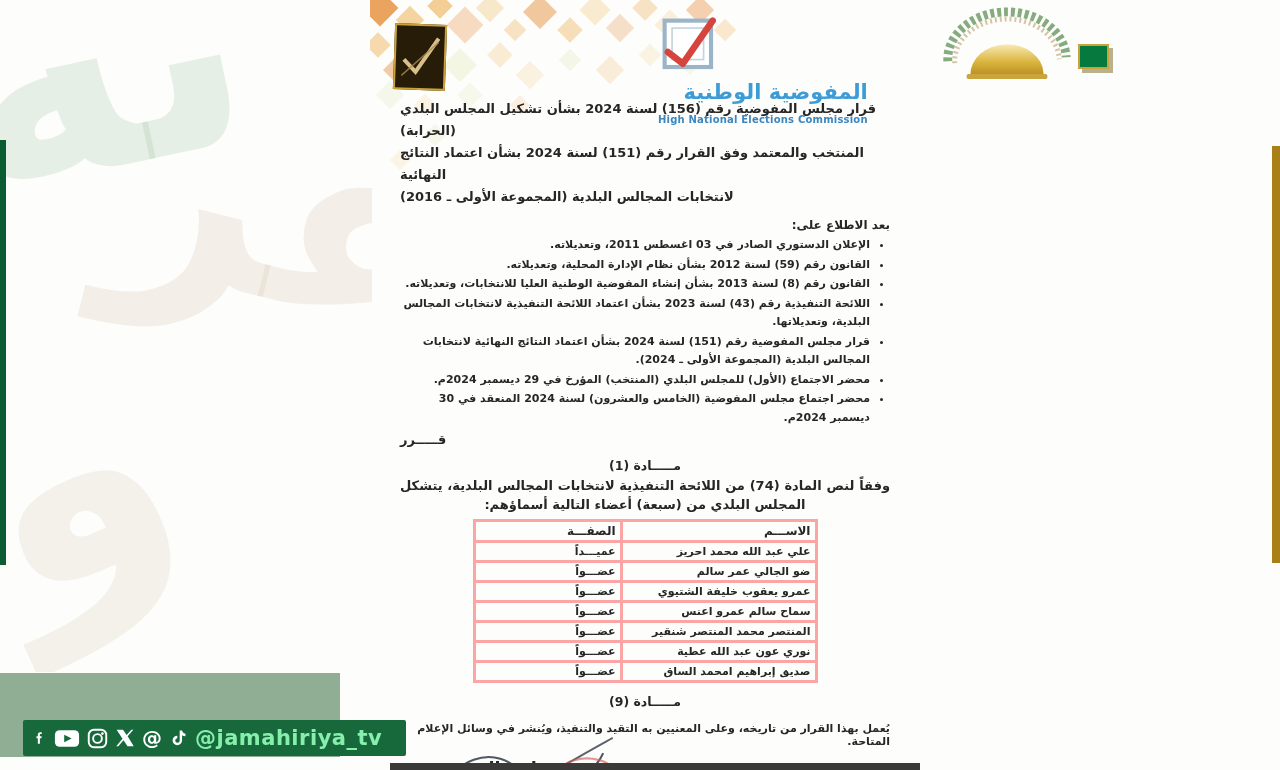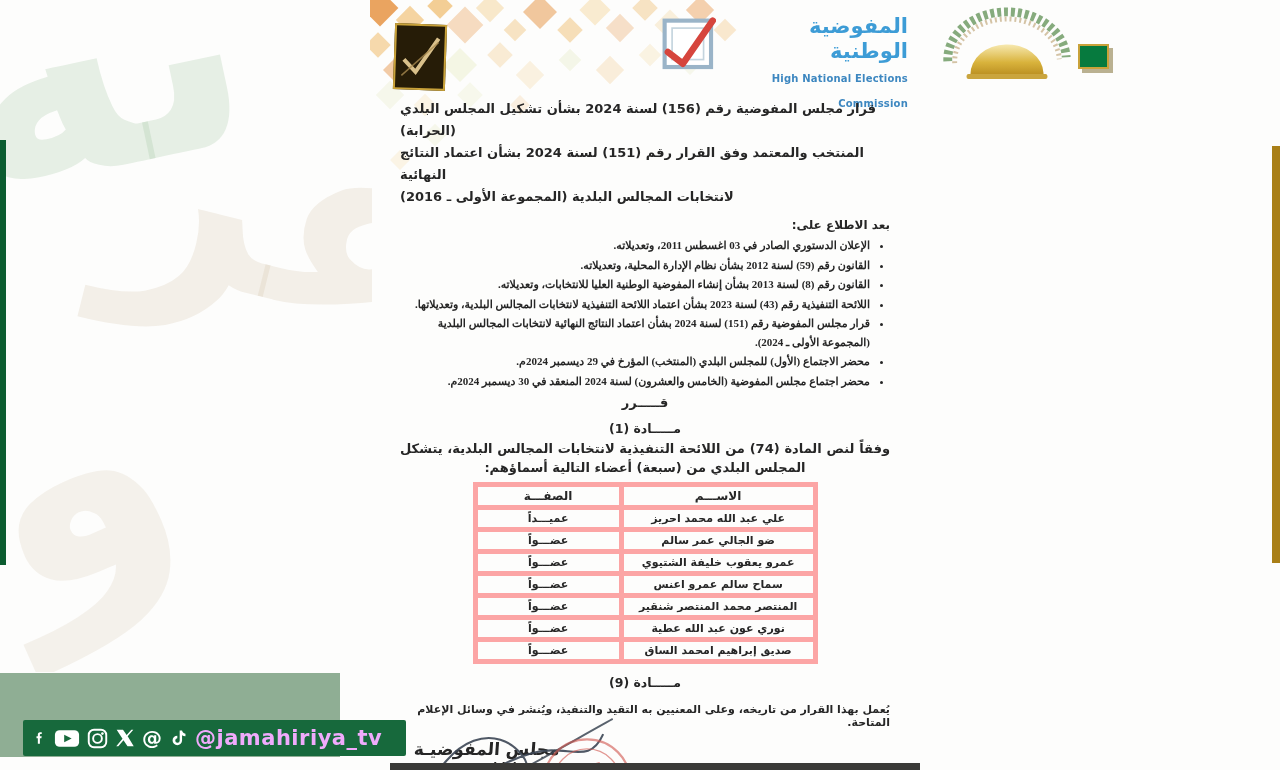--- a/index.html
+++ b/index.html
@@ -17,57 +17,57 @@
   
   .left-bar  { position:absolute; left:0; top:140px; width:6px; height:425px; background:#0b5c30; }
   .right-bar { position:absolute; left:1272px; top:146px; width:8px; height:417px; background:#a97f17; }
   .sage-block { position:absolute; left:0; top:673px; width:340px; height:84px; background:#8fae94; }
 
   
   .social-bar { position:absolute; left:23px; top:720px; width:383px; height:36px;
                 background:#17693c; border-radius:2px; display:flex; align-items:center;
                 padding:0 10px; gap:7px; }
   .social-bar svg { display:block; }
-  .handle { color:#f0abfc; font-weight:bold; font-size:21px; letter-spacing:.5px; margin-right:16px;
+  .handle { color:#86efac; font-weight:bold; font-size:21px; letter-spacing:.5px; margin-right:16px;
             font-family:"DejaVu Sans", sans-serif; }
   .sicon { height:21px; display:flex; align-items:center; }
   .at-glyph { color:#fff; font-size:20px; font-weight:bold; }
 
   
   .doc { position:absolute; left:370px; top:0; width:550px; height:770px; color:#262626; }
   .mosaic { position:absolute; left:0; top:0; }
   .gold-seal { position:absolute; left:24px; top:24px; width:52px; height:66px;
                background:#261c07; border:2px solid #c9a23a; transform:rotate(2deg);
                display:flex; align-items:center; justify-content:center; }
 
   .hnec-logo { position:absolute; left:288px; top:14px; width:250px; }
-  .hnec-row { display:flex; flex-direction:row; align-items:flex-start; gap:8px; }
+  .hnec-row { display:flex; flex-direction:column; align-items:flex-start; gap:8px; }
   .hnec-names { flex:1; text-align:right; direction:rtl; color:#3d9cd6; font-weight:bold;
                 font-size:21px; line-height:25px; }
   .hnec-en { color:#3d87c0; font-size:10px; font-weight:bold; letter-spacing:.2px;
              text-align:right; margin-top:2px; }
 
   .jam-logo { position:absolute; left:933px; top:0; width:148px; height:84px; }
   .green-flag { position:absolute; left:1078px; top:44px; width:31px; height:25px;
                 background:#067a3e; border:2px solid #c9a23a;
                 box-shadow:4px 4px 0 rgba(105,85,15,.45); }
 
   .doc-body { position:relative; direction:rtl; padding:98px 30px 0 30px; font-weight:700; }
   .title-lines { text-align:left; font-size:13px; line-height:22px; margin-bottom:10px; }
   .preamble { text-align:right; font-size:12px; margin-bottom:4px; }
   ul.points { list-style:disc; padding-right:20px; font-size:11px; line-height:18.5px; }
-  ul.points li { margin-bottom:1px;font-family:Liberation Serif, serif; }
-  .center-word { text-align:center; font-size:13px; margin-top:5px; }
+  ul.points li { margin-bottom:1px; }
+  .center-word { text-align:left; font-size:13px; margin-top:5px; }
   .article-head { text-align:center; font-size:12.5px; margin-top:11px; }
   .article-body { font-size:13px; line-height:19px; text-align:justify; text-align-last:center;
                   margin-top:3px; }
   .closing { font-size:11px; text-align:right; margin-top:13px; }
 
   table.members { border-collapse:collapse; margin:5px auto 2px auto; width:345px; direction:rtl; }
-  table.members th, table.members td { border:5px solid #fca5a5; text-align:center;
+  table.members th, table.members td { border:3px solid #fca5a5; text-align:right;
         font-size:11px; font-weight:700; padding:2px 4px; height:19px; }
   table.members th { font-size:12px; }
   td.role-cell, th.role-cell { width:43%; }
 
   .sig-zone { position:relative; height:62px; margin-top:2px; }
   .sig-label { position:absolute; right:330px; top:8px; font-size:17px; font-weight:bold;
                white-space:nowrap; transform:skewX(-4deg); }
   .sig-scrawl { position:absolute; right:270px; top:-14px; }
   .stamp { position:absolute; right:255px; top:4px; opacity:.62; }
   .issue { position:absolute; left:40px; top:26px; text-align:right; font-size:11px;

